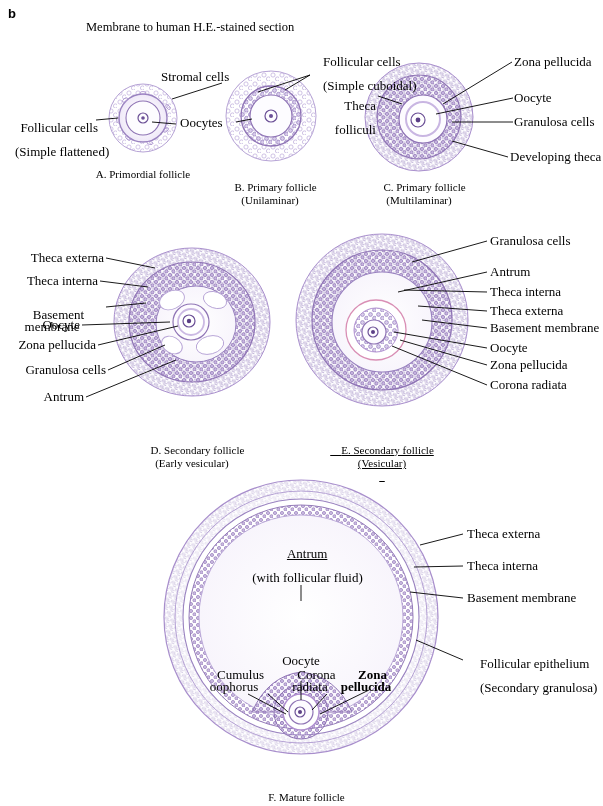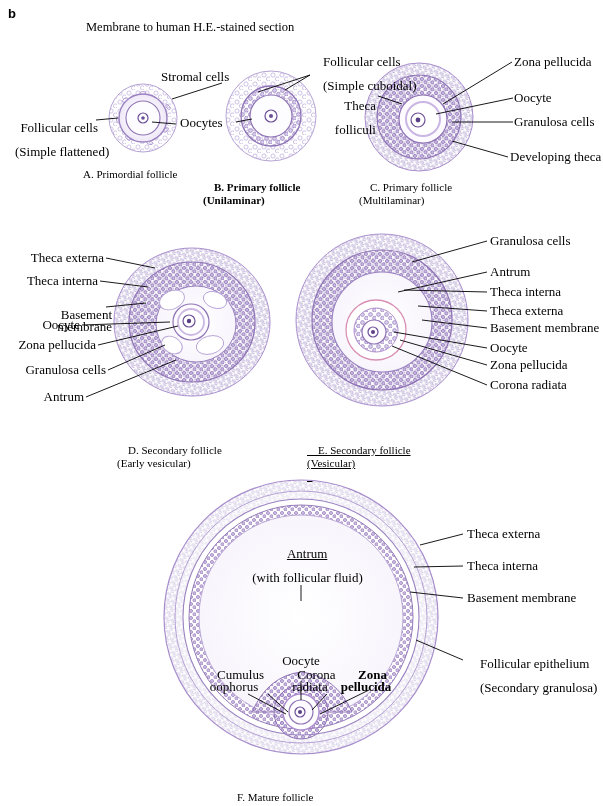--- a/index.html
+++ b/index.html
@@ -5,21 +5,21 @@
   html,body{margin:0;padding:0;}
   body{
     width:603px;height:806px;background:#ffffff;
     font-family:"Liberation Serif", serif;
     color:#000;position:relative;overflow:hidden;
   }
   #root{position:relative;width:603px;height:806px;}
   .lbl{position:absolute;font-size:13px;line-height:12px;color:#000;white-space:pre;}
   .lbl.c{text-align:center;}
   .lbl.r{text-align:right;}
-  .cap{position:absolute;font-size:11px;line-height:13px;white-space:pre;}
+  .cap{position:absolute;font-size:11px;line-height:13px;text-align:center;white-space:pre;}
   svg.lines{position:absolute;left:0;top:0;width:603px;height:806px;pointer-events:none;}
   .bold-b{position:absolute;font-family:"Liberation Sans",sans-serif;font-weight:bold;font-size:13px;}
   .title{position:absolute;font-size:12.5px;}
   .underline{text-decoration:underline;}
 </style>
 </head>
 <body>
 
 <div id="root">
 
@@ -200,30 +200,30 @@
   <div class="lbl r" style="left:318px;top:88px;width:58px;">
     <span>Theca</span><br>
     <span>folliculi</span>
   </div>
   <div class="lbl" style="left:514px;top:56px;">Zona pellucida</div>
   <div class="lbl" style="left:514px;top:92px;">Oocyte</div>
   <div class="lbl" style="left:514px;top:116px;">Granulosa cells</div>
   <div class="lbl" style="left:510px;top:151px;">Developing theca</div>
 
   <div class="cap" style="left:83px;top:168px;width:120px;">A. Primordial follicle</div>
-  <div class="cap" style="left:203px;top:168px;width:120px;font-weight:bold;">
+  <div class="cap" style="left:210px;top:168px;width:120px;">
     <span>B. Primary follicle</span><br><span>(Unilaminar)</span>
   </div>
   <div class="cap" style="left:359px;top:168px;width:120px;">
     <span>C. Primary follicle</span><br><span>(Multilaminar)</span>
   </div>
 
   <div class="lbl r" style="left:0px;top:252px;width:104px;">Theca externa</div>
   <div class="lbl r" style="left:0px;top:275px;width:98px;">Theca interna</div>
-  <div class="lbl r" style="left:8px;top:297px;width:104px;">
+  <div class="lbl r" style="left:0px;top:297px;width:104px;text-align:center;">
     <span>Basement</span><br><span>membrane</span>
   </div>
   <div class="lbl r" style="left:0px;top:319px;width:80px;">Oocyte</div>
   <div class="lbl r" style="left:0px;top:339px;width:96px;">Zona pellucida</div>
   <div class="lbl r" style="left:0px;top:364px;width:106px;">Granulosa cells</div>
   <div class="lbl r" style="left:0px;top:391px;width:84px;">Antrum</div>
 
   <div class="lbl" style="left:490px;top:235px;">Granulosa cells</div>
   <div class="lbl" style="left:490px;top:266px;">Antrum</div>
   <div class="lbl" style="left:490px;top:286px;">Theca interna</div>

